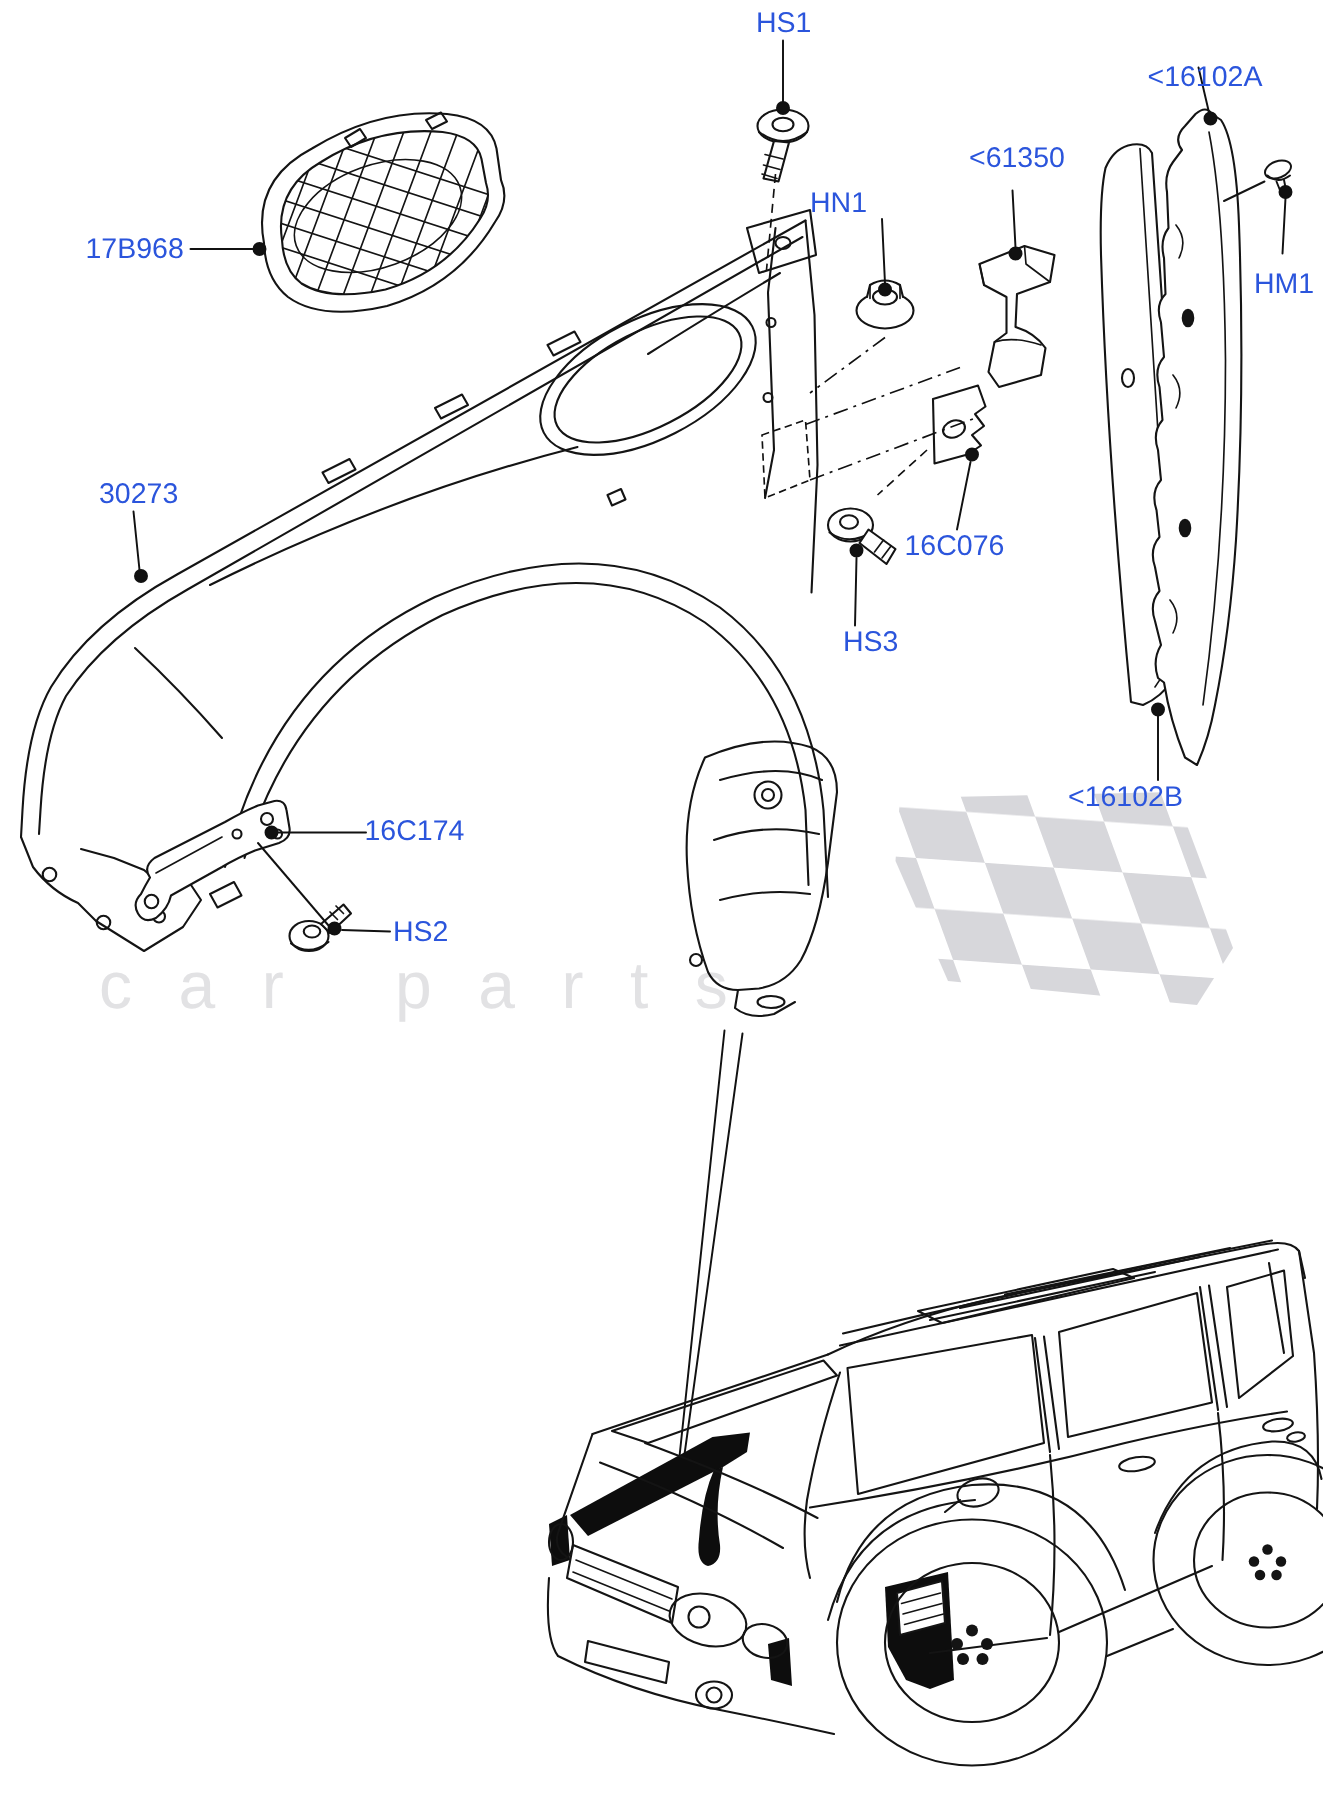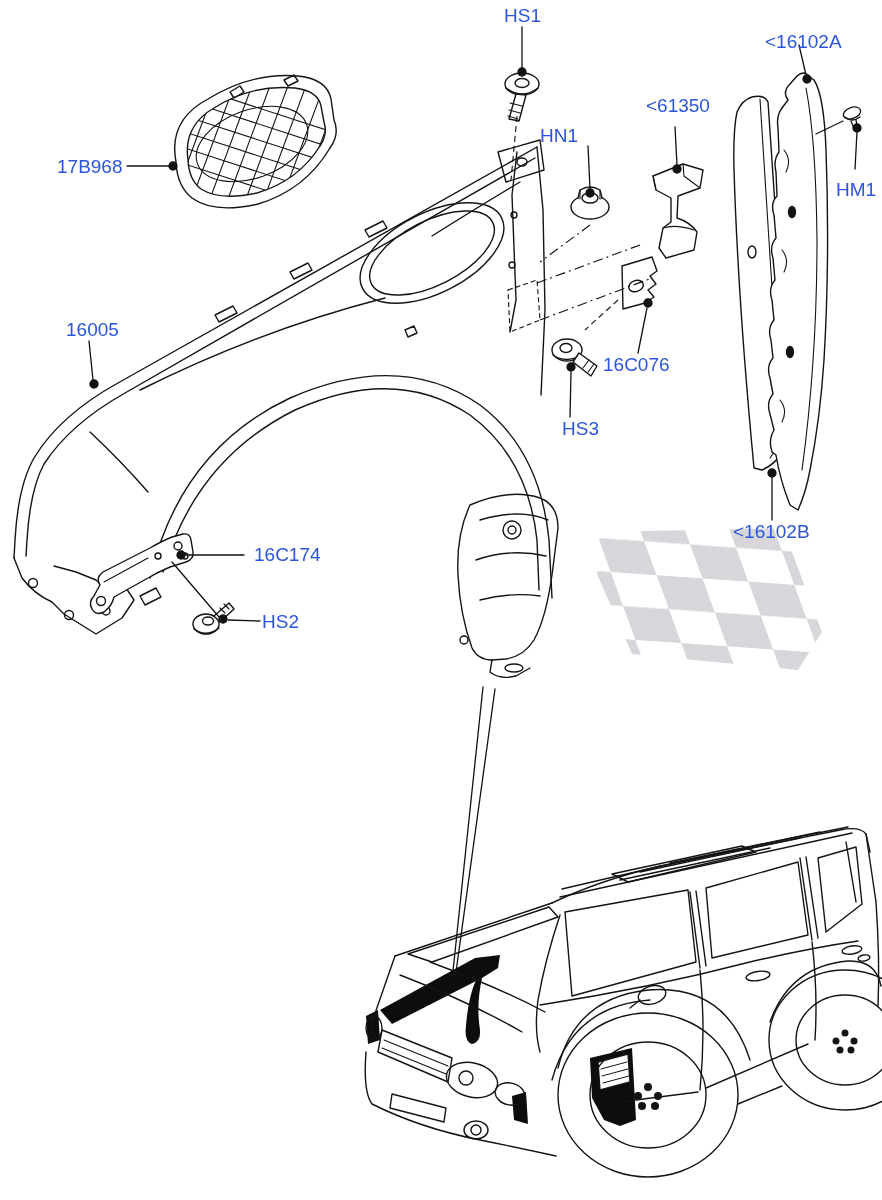--- a/index.html
+++ b/index.html
@@ -288,39 +288,40 @@
           <circle cx="854" cy="1041" r="3.5"></circle>
         <circle cx="840" cy="1050" r="3.5"></circle>
           <circle cx="851" cy="1050" r="3.5"></circle>
       </g>
 
       <path d="M738,1104 L782,1086"></path>
     </g>
   </svg>
 
   <div class="watermark-layer">
+    <div class="wm-carparts">car parts</div>
     <svg class="flag-svg" viewBox="0 0 882 1200">
       <defs>
         <pattern id="flagChecker" patternUnits="userSpaceOnUse" width="92" height="66" patternTransform="rotate(4) skewX(24)">
           <rect x="0" y="0" width="46" height="33" fill="#D7D7DB"></rect>
           <rect x="46" y="33" width="46" height="33" fill="#D7D7DB"></rect>
         </pattern>
       </defs>
       <polygon points="600,532 783,528 822,632 798,670 632,654 597,574" fill="url(#flagChecker)"></polygon>
     </svg>
   </div>
 
   <div class="labels">
     <div class="part-label" style="left:504px;top:6px">HS1</div>
-    <div class="part-label" style="left:765px;top:32px">&lt;16102A</div>
+    <div class="part-label" style="left:765px;top:42px">&lt;16102A</div>
     <div class="part-label" style="left:540px;top:126px">HN1</div>
     <div class="part-label" style="left:646px;top:96px">&lt;61350</div>
     <div class="part-label" style="left:836px;top:180px">HM1</div>
     <div class="part-label" style="left:57px;top:157px">17B968</div>
-    <div class="part-label" style="left:66px;top:320px">16005</div>
+    <div class="part-label" style="left:66px;top:320px">30273</div>
     <div class="part-label" style="left:603px;top:355px">16C076</div>
     <div class="part-label" style="left:562px;top:419px">HS3</div>
-    <div class="part-label" style="left:254px;top:545px">16C174</div>
+    <div class="part-label" style="left:243px;top:545px">16C174</div>
     <div class="part-label" style="left:262px;top:612px">HS2</div>
-    <div class="part-label" style="left:733px;top:522px">&lt;16102B</div>
+    <div class="part-label" style="left:712px;top:522px">&lt;16102B</div>
   </div>
 
 </div>
 
 </body></html>

